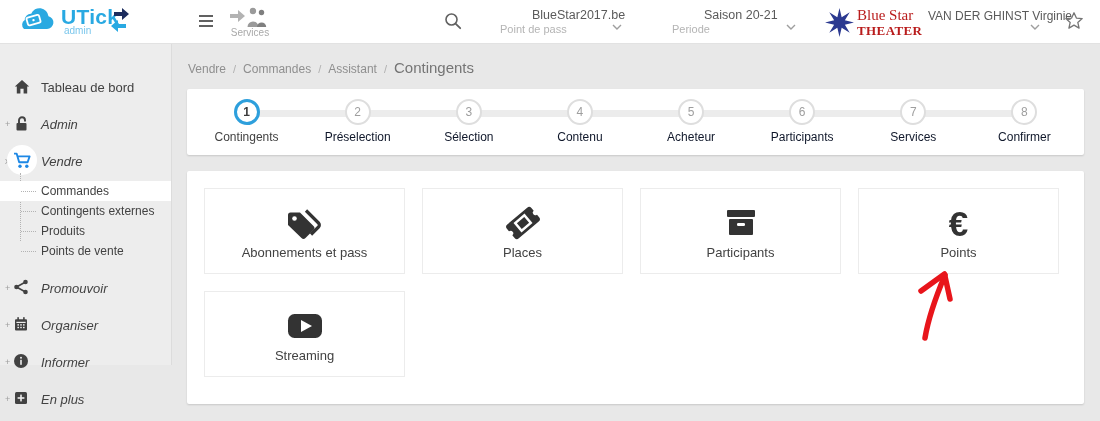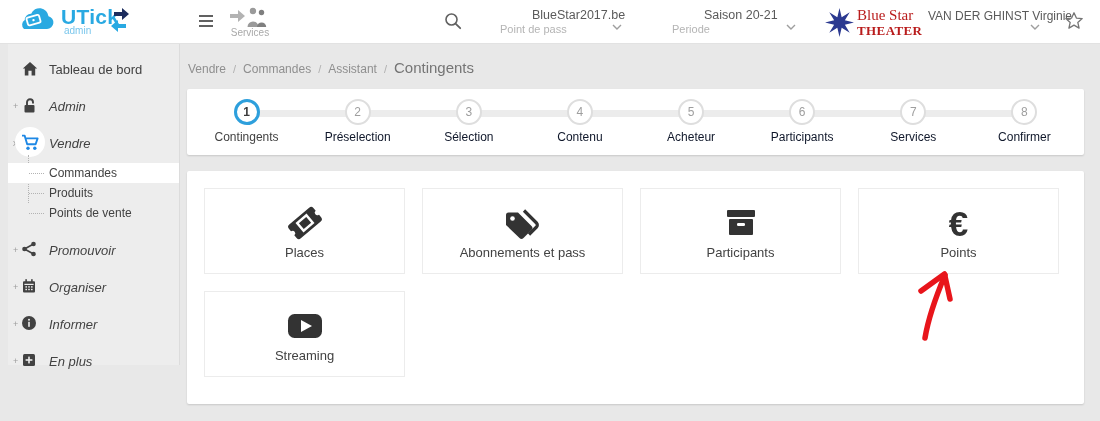--- a/index.html
+++ b/index.html
@@ -43,21 +43,21 @@
   .bstar-text { margin-left:2px; font-family:"Liberation Serif", serif; line-height:1.05; }
   .bstar-line1 { font-size:15px; }
   .bstar-line2 { font-size:13px; font-weight:bold; letter-spacing:.4px; }
 
   .user { position:absolute; left:928px; top:9px; line-height:1.25; cursor:pointer; }
   .user-name { font-size:12px; color:#5a5a5a; }
   .user-role { font-size:11px; color:#b4b4b4; }
   .fav-star { position:absolute; left:1064px; top:11px; cursor:pointer; }
 
   
-  .sidebar { position:absolute; top:44px; left:8px; width:172px; height:321px; background:#ededed; border-right:1px solid #dcdcdc; padding-top:6px; z-index:5; }
+  .sidebar { position:absolute; top:44px; left:0; width:172px; height:321px; background:#ededed; border-right:1px solid #dcdcdc; padding-top:24px; z-index:5; }
   .side-item { position:relative; height:37px; cursor:pointer; }
   .side-marker { position:absolute; left:5px; top:50%; transform:translateY(-50%); font-size:9px; color:#9e9e9e; }
   .side-icon { position:absolute; left:13px; top:50%; transform:translateY(-50%); width:18px; height:18px; }
   .side-label { position:absolute; left:41px; top:50%; transform:translateY(-50%); font-size:13px; color:#424242; white-space:nowrap; }
   .italic { font-style:italic; }
   .icon-circle { position:absolute; left:7px; top:3px; width:30px; height:30px; background:#fff; border-radius:50%; display:flex; align-items:center; justify-content:center; }
   .side-sub { position:relative; padding:2px 0 8px; }
   .side-sub::before { content:""; position:absolute; left:20px; top:-6px; height:calc(100% - 22px); border-left:1px dotted #b3b3b3; }
   .sub-item { position:relative; height:20px; cursor:pointer; }
   .sub-item::before { content:""; position:absolute; left:21px; top:10px; width:15px; border-top:1px dotted #b3b3b3; }
@@ -218,20 +218,23 @@
       </svg>
     </span>
     <span class="side-label italic">Vendre</span>
   </div>
 
   <div class="side-sub">
     <div class="sub-item selected">
       <span class="sub-label">Commandes</span>
     </div>
     <div class="sub-item">
+      <span class="sub-label">Contingents externes</span>
+    </div>
+    <div class="sub-item">
       <span class="sub-label">Produits</span>
     </div>
     <div class="sub-item">
       <span class="sub-label">Points de vente</span>
     </div>
   </div>
 
   <div class="side-item">
     <span class="side-marker">+</span>
     <span class="side-icon">
@@ -337,45 +340,45 @@
         <div class="step-circle">8</div>
         <div class="step-label">Confirmer</div>
       </div>
     </div>
   </div>
 
   <div class="cards-panel">
 
     <div class="card">
       <div class="card-icon">
+        <svg width="40" height="34" viewBox="0 0 40 34">
+          <path d="M21 4.5 l12.5 12.5 a2.8 2.8 0 0 1 0 4 L26 28.5" fill="none" stroke="#333" stroke-width="3.2"></path>
+          <path d="M3 9 a2.5 2.5 0 0 1 2.5-2.5 h9.5 l13.5 13.5 a2.8 2.8 0 0 1 0 4 l-8 8 a2.8 2.8 0 0 1-4 0 L3 19 Z" fill="#333"></path>
+          <circle cx="9.5" cy="12.5" r="2.3" fill="#fff"></circle>
+        </svg>
+      </div>
+      <div class="card-label">Abonnements et pass</div>
+    </div>
+
+    <div class="card">
+      <div class="card-icon">
         <svg width="46" height="42" viewBox="-3 -3 46 42">
           <g transform="rotate(-40 20 18)">
             <rect x="4" y="9" width="32" height="18" rx="3" fill="#333"></rect>
             <rect x="14" y="13" width="12" height="10" fill="none" stroke="#fff" stroke-width="2.4"></rect>
             <circle cx="4" cy="18" r="2.5" fill="#fff"></circle>
             <circle cx="36" cy="18" r="2.5" fill="#fff"></circle>
           </g>
         </svg>
       </div>
       <div class="card-label">Places</div>
     </div>
 
     <div class="card">
       <div class="card-icon">
-        <svg width="40" height="34" viewBox="0 0 40 34">
-          <path d="M21 4.5 l12.5 12.5 a2.8 2.8 0 0 1 0 4 L26 28.5" fill="none" stroke="#333" stroke-width="3.2"></path>
-          <path d="M3 9 a2.5 2.5 0 0 1 2.5-2.5 h9.5 l13.5 13.5 a2.8 2.8 0 0 1 0 4 l-8 8 a2.8 2.8 0 0 1-4 0 L3 19 Z" fill="#333"></path>
-          <circle cx="9.5" cy="12.5" r="2.3" fill="#fff"></circle>
-        </svg>
-      </div>
-      <div class="card-label">Abonnements et pass</div>
-    </div>
-
-    <div class="card">
-      <div class="card-icon">
         <svg width="36" height="34" viewBox="0 0 36 34">
           <rect x="4" y="4" width="28" height="7" rx="1" fill="#333"></rect>
           <rect x="6" y="13" width="24" height="16" rx="1" fill="#333"></rect>
           <rect x="14" y="17" width="8" height="3" rx="1.2" fill="#fff"></rect>
         </svg>
       </div>
       <div class="card-label">Participants</div>
     </div>
 
     <div class="card">

